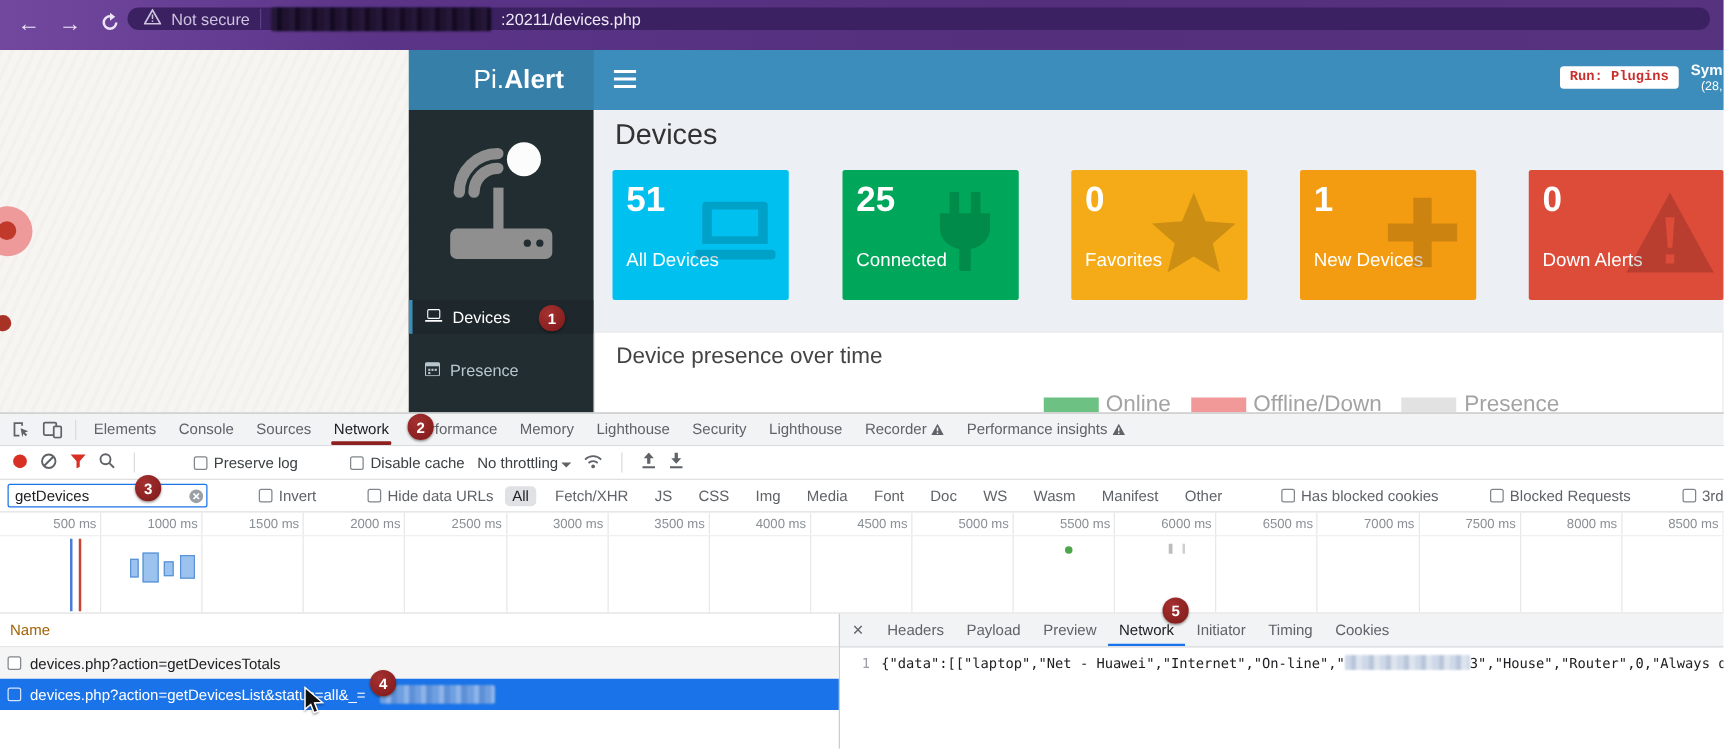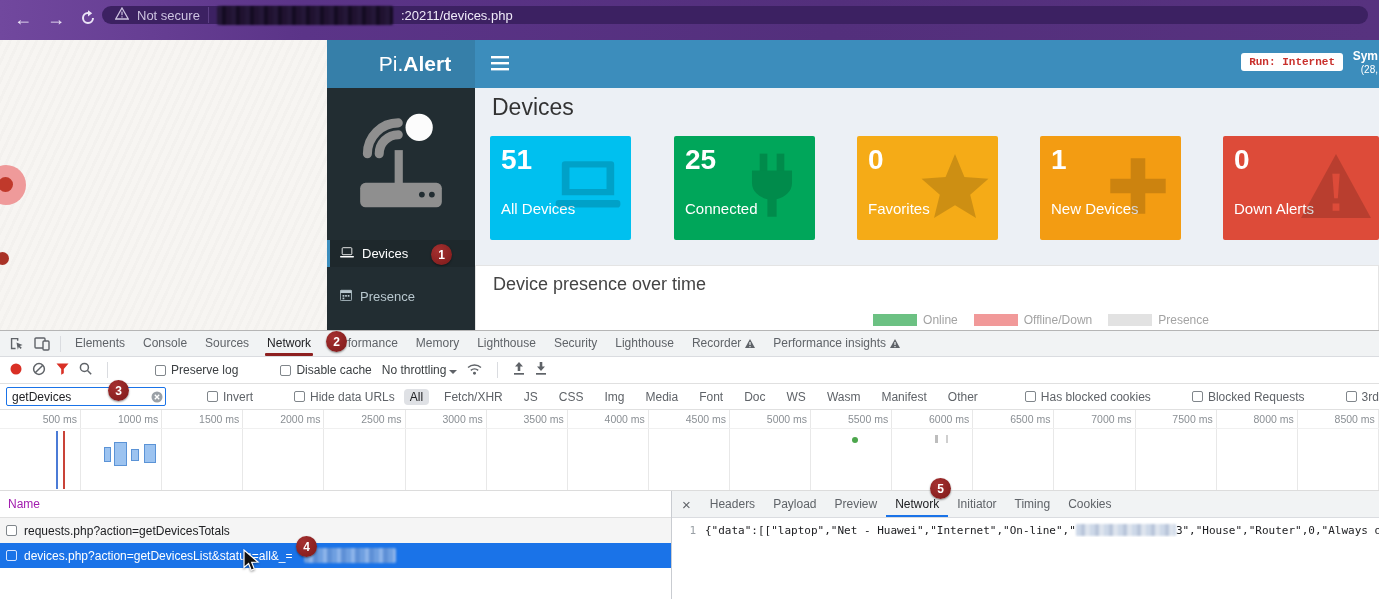--- a/index.html
+++ b/index.html
@@ -50,21 +50,21 @@
   .card .label{font-size:15px;margin-top:24px;}
   .card .big-ico{position:absolute;right:6px;top:15px;width:74px;height:70px;fill:rgba(0,0,0,0.16);}
   #card0{left:15px;background:#00c0ef;}
   #card1{left:199px;background:#00a65a;}
   #card2{left:382px;background:#f5ab17;}
   #card3{left:565px;background:#f39c12;}
   #card4{left:748px;width:156px;background:#dd4b39;}
   #presence-panel{position:absolute;left:0px;top:177px;width:904px;height:66px;background:#fff;border:1px solid #e4e4e4;}
   #presence-title{position:absolute;left:17px;top:8px;font-size:18px;font-weight:400;color:#444;}
   #legend{position:absolute;left:0;right:0;top:47px;display:flex;justify-content:center;gap:16px;transform:translateX(114px);}
-  .legend-item{display:flex;align-items:center;gap:6px;font-size:12px;color:#a3a3a3;}
+  .legend-item{display:flex;align-items:center;gap:6px;font-size:18px;color:#a3a3a3;}
   .sw{width:44px;height:12px;}
   .sw-online{background:#6cc183}.sw-offline{background:#f19999}.sw-archived{background:#e2e2e2}
 
   
   #devtools{position:absolute;left:0;top:330px;width:1379px;height:269px;background:#fff;border-top:1px solid #b5b5b5;
     font-size:12px;color:#3c4043;}
   .dt-tabs{position:absolute;left:0;top:0;right:0;height:26px;background:#f1f3f4;border-bottom:1px solid #dadce0;
     display:flex;align-items:center;white-space:nowrap;color:#5f6368;}
   .dt-tabs>*{flex:none}
   .dtab{padding:0 9px;line-height:25px;position:relative;cursor:pointer;display:flex;align-items:center;gap:4px;}
@@ -97,21 +97,21 @@
     text-align:right;padding:3px 3px 0 0;height:81px;}
   .mark{position:absolute}
   .vline-blue{left:56px;top:21px;width:2px;height:58px;background:#4b7bd6;}
   .vline-red{left:63px;top:21px;width:2px;height:58px;background:#c94338;}
   .bar{background:#9cc3f0;border:1px solid #5b93d6;}
   .dot-green{left:852px;top:27px;width:6px;height:6px;border-radius:50%;background:#4ca64c;}
   .tick-a{left:935px;top:25px;width:3px;height:8px;background:#bdbdbd;}
   .tick-b{left:946px;top:25px;width:2px;height:8px;background:#cfcfcf;}
 
   .dt-requests{position:absolute;left:0;top:160px;bottom:0;width:672px;border-right:1px solid #c9ccd1;background:#fff;}
-  .req-header{height:27px;line-height:27px;padding-left:8px;border-bottom:1px solid #e0e0e0;color:#a21caf;}
+  .req-header{height:27px;line-height:27px;padding-left:8px;border-bottom:1px solid #e0e0e0;color:#a16207;}
   .req-row{height:25px;display:flex;align-items:center;gap:7px;padding-left:6px;color:#202124;cursor:pointer;white-space:nowrap;}
   .req-row.striped{background:#f5f5f5;}
   .req-row.selected{background:#1a73e8;color:#fff;}
   .req-row.selected .cb{border-color:#d6e4ff;background:transparent;}
   .redact-blue{display:inline-block;width:92px;height:15px;margin-left:4px;border-radius:2px;flex:none;
     background:repeating-linear-gradient(90deg,#6f9fe0 0 5px,#8db4ea 5px 9px,#5e90d6 9px 14px);filter:blur(1px);}
 
   .dt-detail{position:absolute;left:672px;top:160px;bottom:0;right:0;background:#fff;overflow:hidden;}
   .detail-tabs{height:27px;background:#f1f3f4;border-bottom:1px solid #dadce0;display:flex;align-items:center;
     white-space:nowrap;color:#5f6368;}
@@ -172,21 +172,21 @@
     <b>Alert</b>
 </div>
 <div id="navbar">
   <span id="hamburger">
     <svg width="18" height="15" viewBox="0 0 18 15">
         <rect y="0" width="18" height="2.4" fill="#fff"></rect>
         <rect y="6" width="18" height="2.4" fill="#fff"></rect>
         <rect y="12" width="18" height="2.4" fill="#fff"></rect>
       </svg>
   </span>
-  <span id="run-plugins">Run: Internet</span>
+  <span id="run-plugins">Run: Plugins</span>
   <span id="nav-user">
     <div class="u1">Sym</div>
     <div class="u2">(28,</div>
   </span>
 </div>
 
 <div id="sidebar">
   <span class="router-wrap">
     <svg width="118" height="134" viewBox="0 0 130 140">
       <path d="M28,62 A34,34 0 0 1 62,28" stroke="#8f8f8f" stroke-width="10" fill="none" stroke-linecap="round"></path>
@@ -447,21 +447,21 @@
     <span class="mark bar" style="left:144px;top:34px;width:12px;height:19px"></span>
     <span class="mark dot-green"></span>
     <span class="mark tick-a"></span>
     <span class="mark tick-b"></span>
   </div>
 
   <div class="dt-requests">
     <div class="req-header">Name</div>
     <div class="req-row striped">
       <span class="cb"></span>
-      <span>requests.php?action=getDevicesTotals</span>
+      <span>devices.php?action=getDevicesTotals</span>
     </div>
     <div class="req-row selected">
       <span class="cb"></span>
       <span>devices.php?action=getDevicesList&amp;status=all&amp;_=</span>
       <span class="redact-blue"></span>
     </div>
   </div>
 
   <div class="dt-detail">
     <div class="detail-tabs">

